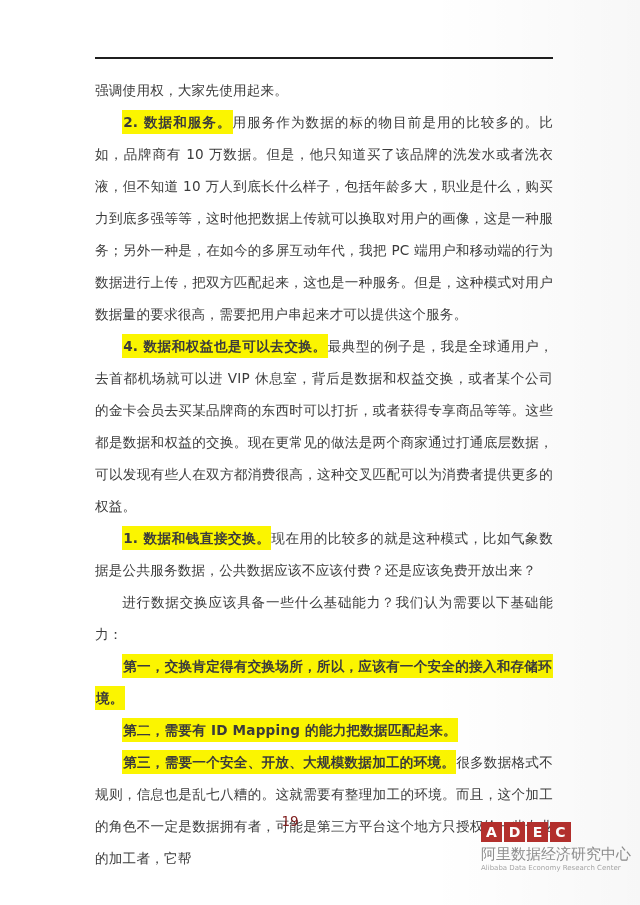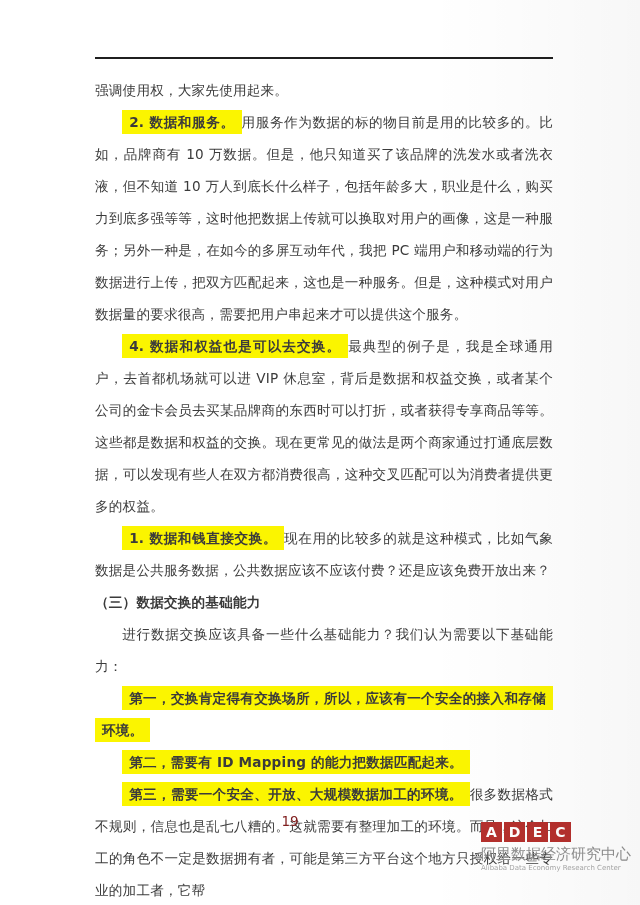--- a/index.html
+++ b/index.html
@@ -26,21 +26,21 @@
     font-size:13.6px;line-height:32px;
     text-align:justify;text-justify:inter-ideograph;
     letter-spacing:0.2px;
   }
   p.para{margin:0;}
   p.indent{text-indent:2em;}
   p.heading{font-weight:bold;}
   .hl{
     background:#FBF500;
     font-weight:bold;
-    padding:4px 7px;
+    padding:4px 1px;
     box-decoration-break:clone;
     -webkit-box-decoration-break:clone;
   }
   .page-number{
     position:absolute;left:95px;top:813px;width:390px;
     text-align:center;font-size:13.5px;color:#7f1d1d;
   }
   .logo{
     position:absolute;left:481px;top:822px;width:155px;
   }
@@ -67,21 +67,20 @@
   <div class="content">
 
     <p class="para"><span>强调使用权，大家先使用起来。</span></p>
 
     <p class="para indent"><span class="hl">2. 数据和服务。</span><span>用服务作为数据的标的物目前是用的比较多的。比如，品牌商有 10 万数据。但是，他只知道买了该品牌的洗发水或者洗衣液，但不知道 10 万人到底长什么样子，包括年龄多大，职业是什么，购买力到底多强等等，这时他把数据上传就可以换取对用户的画像，这是一种服务；另外一种是，在如今的多屏互动年代，我把 PC 端用户和移动端的行为数据进行上传，把双方匹配起来，这也是一种服务。但是，这种模式对用户数据量的要求很高，需要把用户串起来才可以提供这个服务。</span></p>
 
     <p class="para indent"><span class="hl">4. 数据和权益也是可以去交换。</span><span>最典型的例子是，我是全球通用户，去首都机场就可以进 VIP 休息室，背后是数据和权益交换，或者某个公司的金卡会员去买某品牌商的东西时可以打折，或者获得专享商品等等。这些都是数据和权益的交换。现在更常见的做法是两个商家通过打通底层数据，可以发现有些人在双方都消费很高，这种交叉匹配可以为消费者提供更多的权益。</span></p>
 
     <p class="para indent"><span class="hl">1. 数据和钱直接交换。</span><span>现在用的比较多的就是这种模式，比如气象数据是公共服务数据，公共数据应该不应该付费？还是应该免费开放出来？</span></p>
 
-    <p class="para heading"><span>（三）数据交换的基础能力</span></p>
 
     <p class="para indent"><span>进行数据交换应该具备一些什么基础能力？我们认为需要以下基础能力：</span></p>
 
     <p class="para indent"><span class="hl">第一，交换肯定得有交换场所，所以，应该有一个安全的接入和存储环境。</span></p>
 
     <p class="para indent"><span class="hl">第二，需要有 ID Mapping 的能力把数据匹配起来。</span></p>
 
     <p class="para indent"><span class="hl">第三，需要一个安全、开放、大规模数据加工的环境。</span><span>很多数据格式不规则，信息也是乱七八糟的。这就需要有整理加工的环境。而且，这个加工的角色不一定是数据拥有者，可能是第三方平台这个地方只授权给一些专业的加工者，它帮</span></p>
 
   </div>

